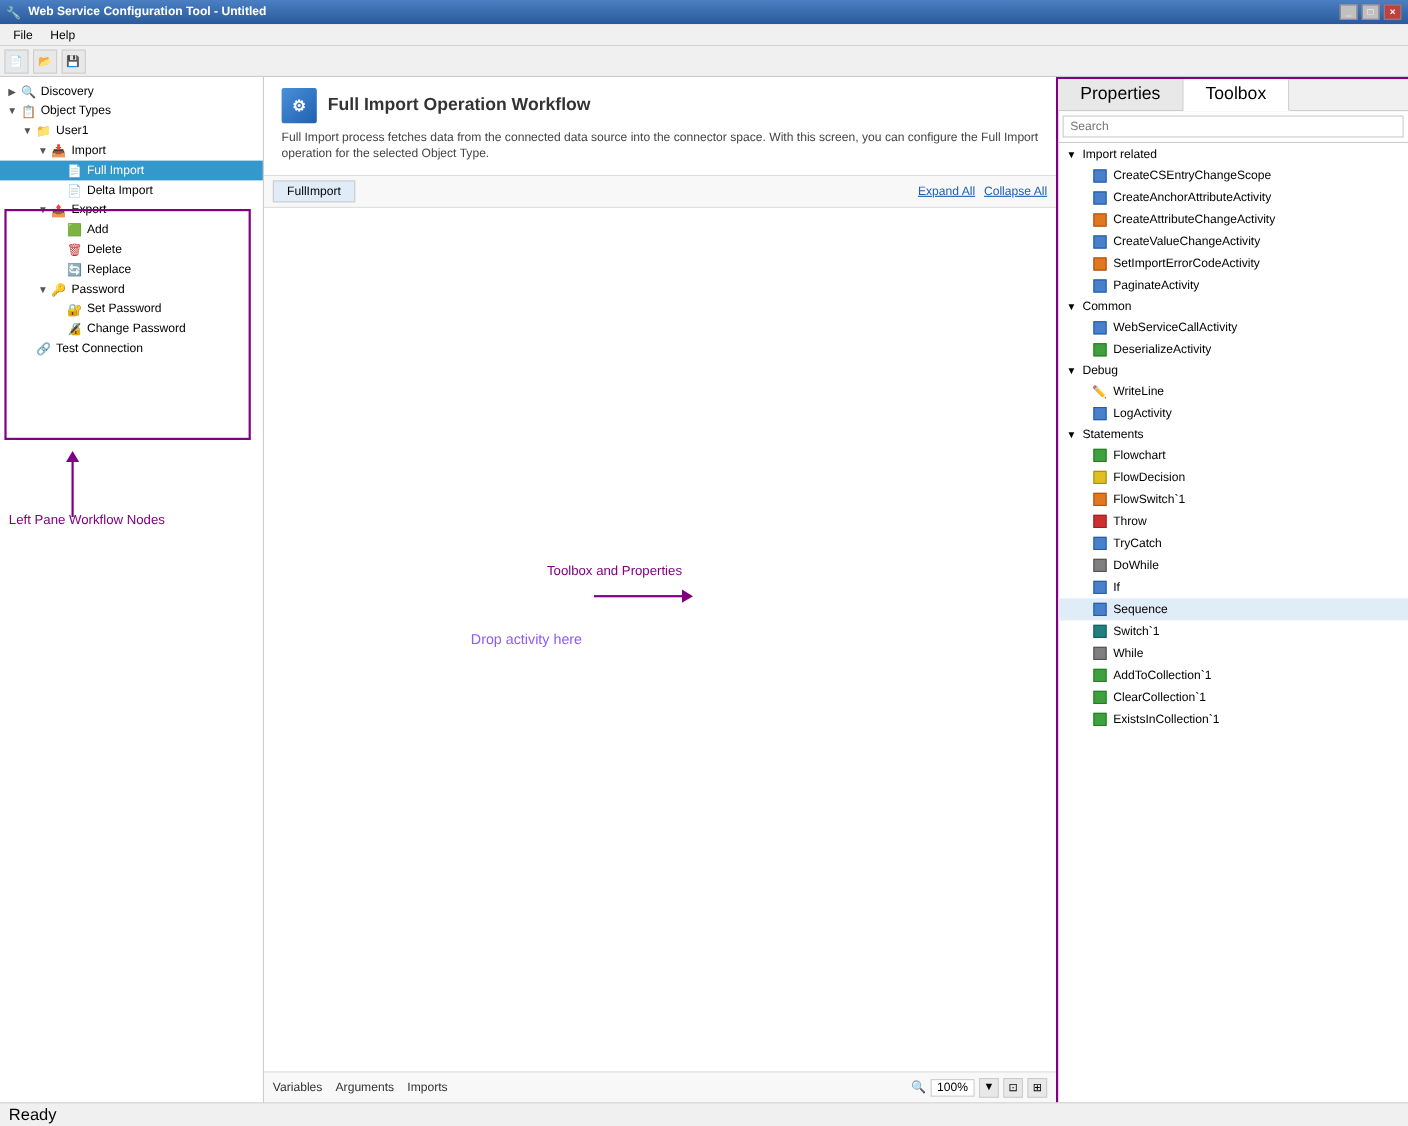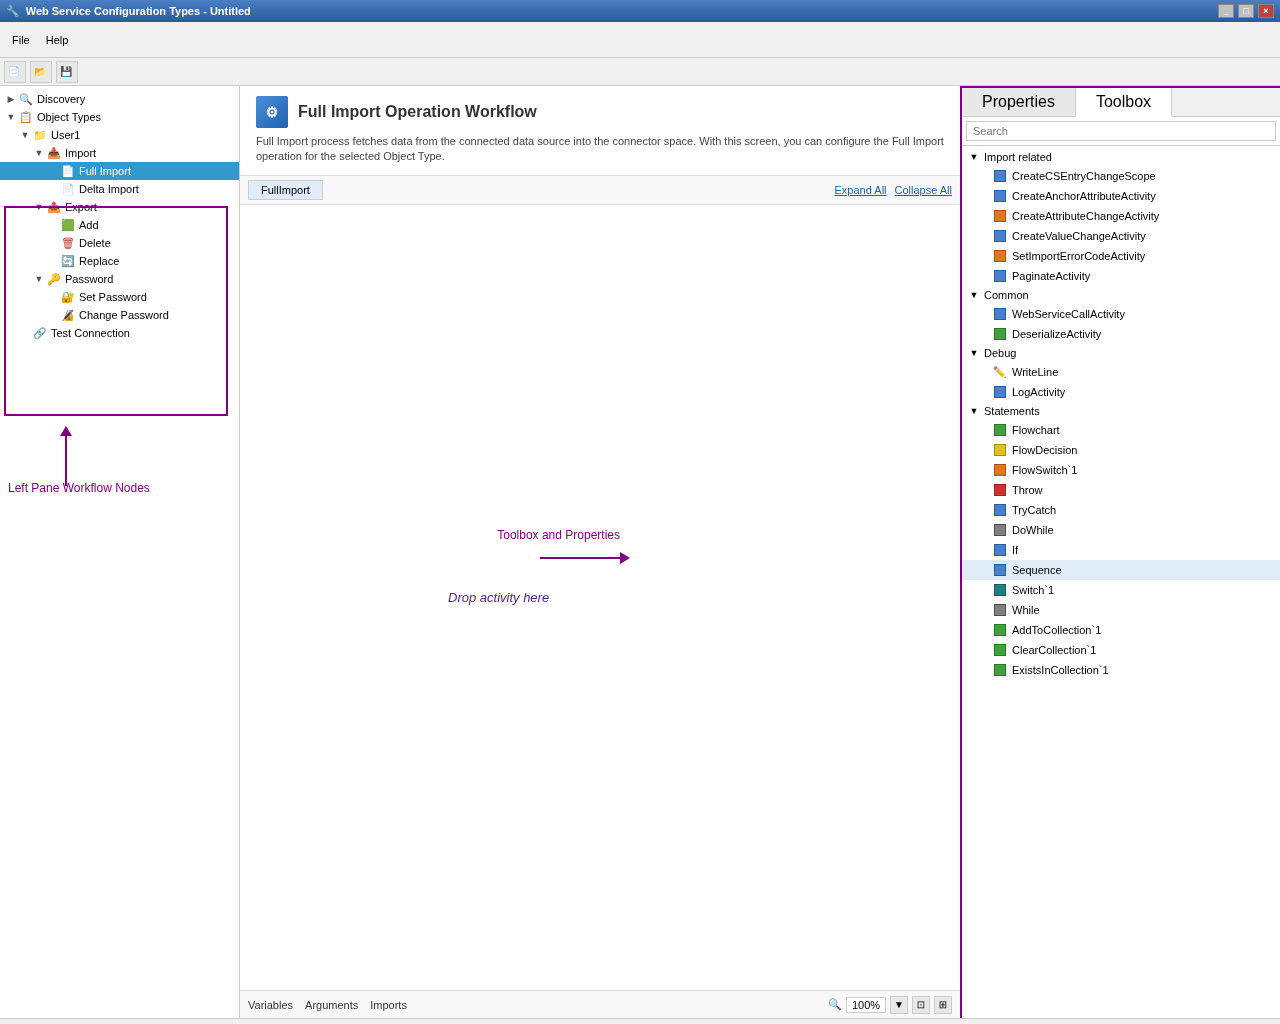--- a/index.html
+++ b/index.html
@@ -23,21 +23,21 @@
       background: #c0c0c0;
       border: 1px solid #888;
       font-size: 9px;
       display: flex; align-items: center; justify-content: center;
       cursor: pointer;
     }
 
     
     #menu-bar {
       background: #f0f0f0;
-      height: 36px;
+      height: 20px;
       display: flex;
       align-items: center;
       padding: 0 4px;
       border-bottom: 1px solid #ccc;
     }
     .menu-item {
       padding: 2px 8px;
       font-size: 11px;
       cursor: pointer;
     }
@@ -203,25 +203,24 @@
     
     #workflow-canvas {
       flex: 1;
       display: flex;
       align-items: center;
       justify-content: center;
       position: relative;
       overflow: hidden;
     }
     #drop-activity-text {
-      color: #4c1d95;
+      color: #8b5cf6;
       font-size: 13px;
-      font-style: italic;
       position: absolute;
-      left: 208px;
+      left: 188px;
       top: 50%;
       transform: translateY(-50%);
     }
     
     #toolbox-arrow {
       position: absolute;
       right: 300px;
       top: 50%;
       transform: translateY(-50%);
       display: flex;
@@ -378,21 +377,21 @@
     .sq-red { display:inline-block; width:12px; height:12px; background:#cc3030; border:1px solid #a02020; }
     .sq-yellow { display:inline-block; width:12px; height:12px; background:#e0c020; border:1px solid #a09010; }
     .sq-gray { display:inline-block; width:12px; height:12px; background:#808080; border:1px solid #505050; }
     .sq-teal { display:inline-block; width:12px; height:12px; background:#208080; border:1px solid #106060; }
   </style>
 </head>
 <body>
 
 <div id="title-bar">
   <span style="margin-right:6px;">🔧</span>
-  <span class="title-text">Web Service Configuration Types - Untitled</span>
+  <span class="title-text">Web Service Configuration Tool - Untitled</span>
   <div class="window-controls">
     <div class="win-btn">_</div>
     <div class="win-btn">□</div>
     <div class="win-btn" style="background:#c04040;color:white;">×</div>
   </div>
 </div>
 
 <div id="menu-bar">
   <div class="menu-item">File</div>
   <div class="menu-item">Help</div>

